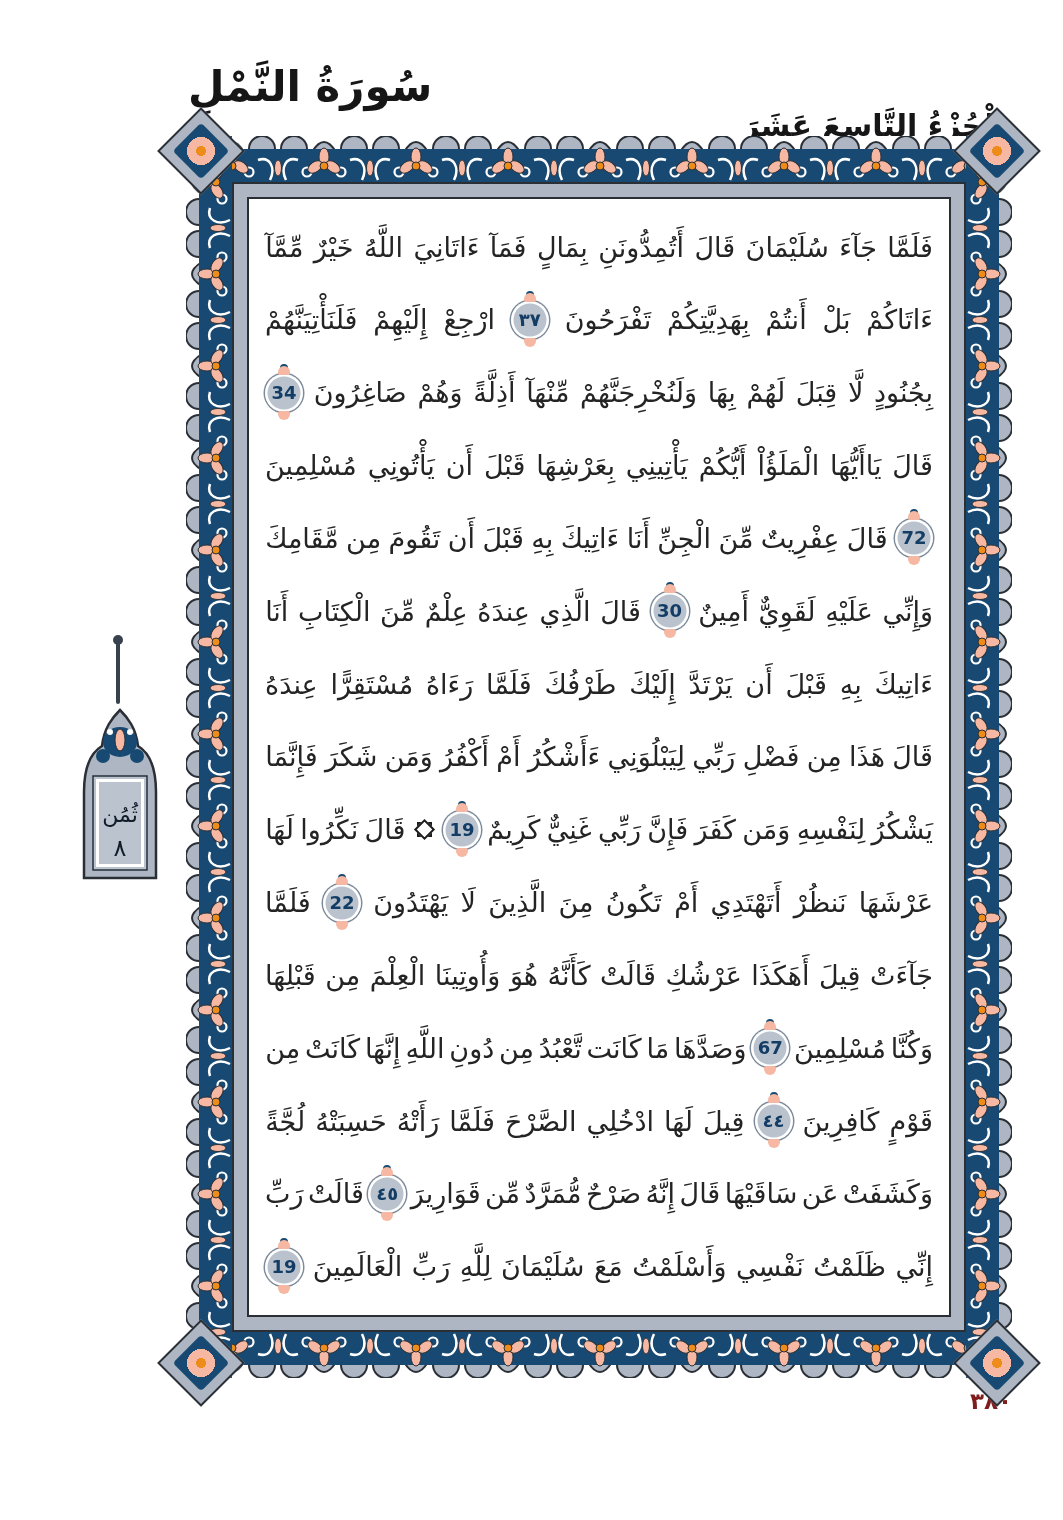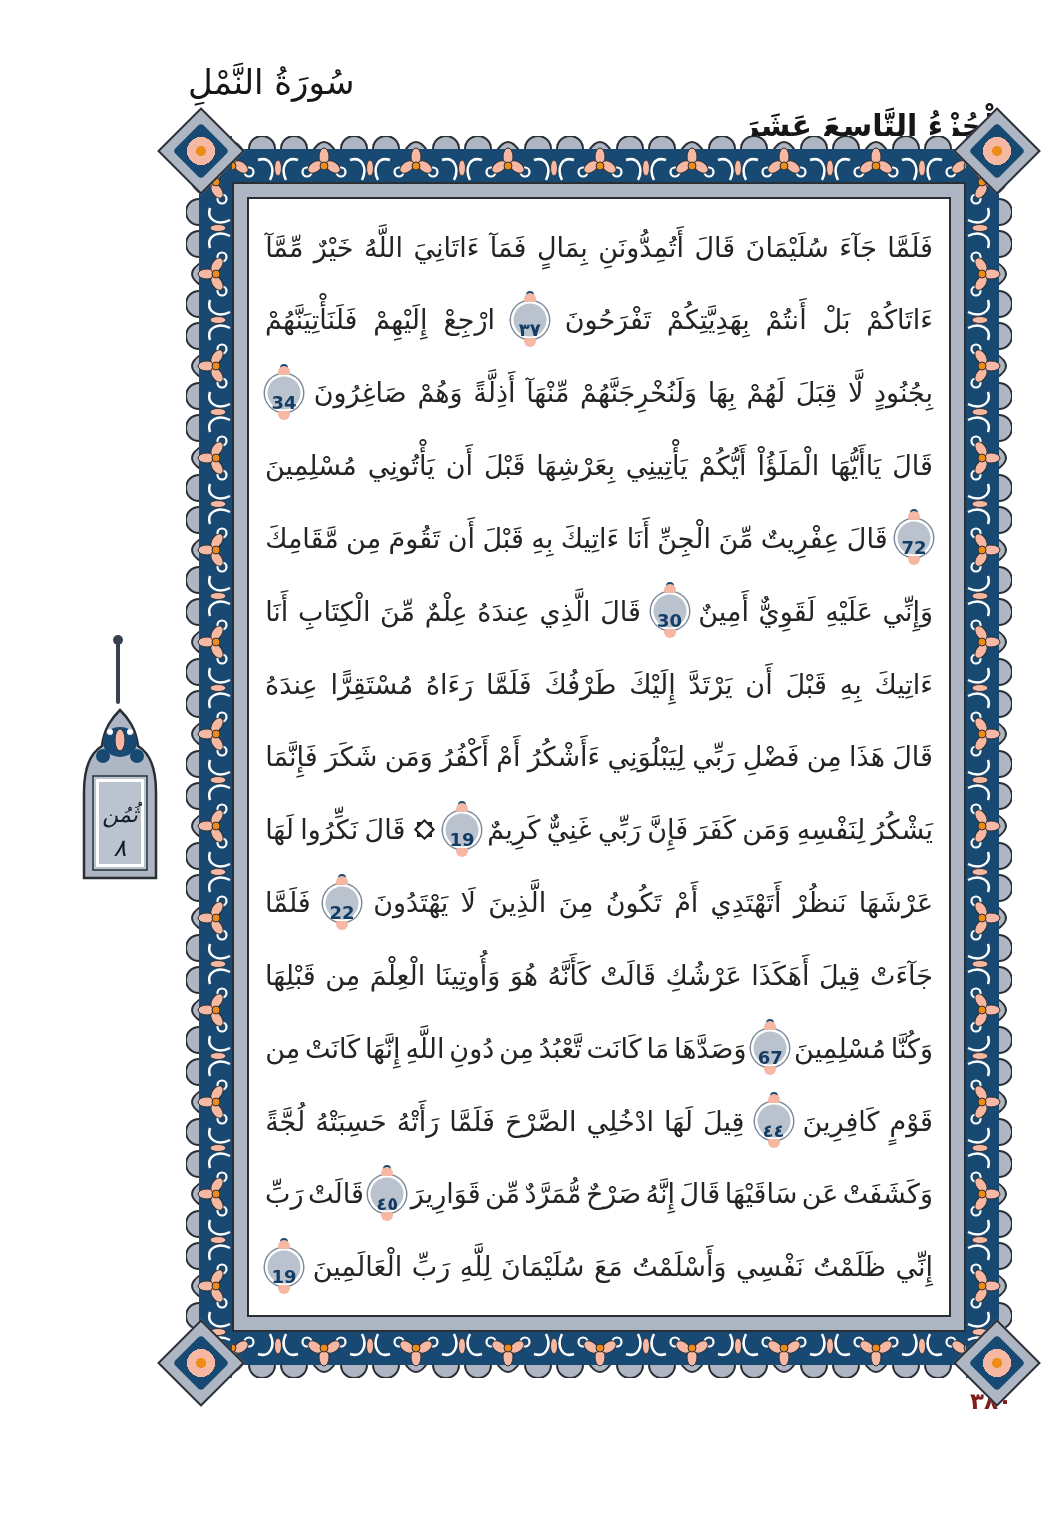--- a/index.html
+++ b/index.html
@@ -6,21 +6,21 @@
     --navy:#174972; --silver:#adb6c2; --salmon:#f6b8a2; --orange:#ee8c1a;
     --ink:#242424; --outline:#2a2f36; --paper:#ffffff;
   }
   *{box-sizing:border-box;margin:0;padding:0;}
   html,body{background:#fff;}
   .page{
     position:relative;width:1063px;height:1520px;background:var(--paper);
     overflow:hidden;font-family:"DejaVu Sans",sans-serif;direction:rtl;
   }
   
-  .hdr-surah{position:absolute;left:188px;top:62px;font-size:34px;font-weight:400;color:#161616;direction:rtl;}
+  .hdr-surah{position:absolute;left:188px;top:62px;font-size:42px;font-weight:700;color:#161616;direction:rtl;}
   .hdr-juz{position:absolute;right:58px;top:60px;font-size:30px;font-weight:600;color:#161616;direction:rtl;margin-top:48px;}
   
   .frame{position:absolute;left:186px;top:136px;width:826px;height:1242px;}
   .strip{position:absolute;z-index:1;display:block;}
   .strip-top{left:0;top:0;}
   .strip-bottom{left:0;bottom:0;}
   .strip-left{left:0;top:0;}
   .strip-right{right:0;top:0;}
   .f-navy{fill:var(--navy);}
   .f-silver{fill:var(--silver);}
@@ -38,34 +38,34 @@
   
   .mat1{position:absolute;inset:46px;border:2px solid var(--outline);background:#fff;z-index:2;}
   .mat2{position:absolute;inset:0;border:13px solid var(--silver);}
   .mat3{position:absolute;inset:0;border:2px solid var(--outline);}
   .text-wrap{position:absolute;inset:0;background:#fff;padding:12px 16px;}
   
   .quran-area{display:flex;flex-direction:column;justify-content:space-between;height:100%;direction:rtl;}
   .quran-line{display:flex;flex-direction:row;justify-content:space-between;align-items:center;
     height:72px;font-size:27px;color:var(--ink);direction:rtl;white-space:nowrap;}
   .quran-line .w{flex:0 0 auto;}
-  .ayah-marker{position:relative;flex:0 0 auto;display:inline-flex;align-items:flex-end;justify-content:center;
+  .ayah-marker{position:relative;flex:0 0 auto;display:inline-flex;align-items:center;justify-content:center;
     width:38px;height:38px;border-radius:50%;background:#b9c2cd;
     box-shadow:inset 0 0 0 2.5px #ffffff, 0 0 0 1.5px #7d8a99;}
   .ayah-marker .num{font-size:18px;font-weight:bold;color:#143d66;line-height:1;}
   .ayah-marker::before,.ayah-marker::after{content:"";position:absolute;left:50%;margin-left:-6px;
     width:12px;height:9px;background:var(--salmon);}
   .ayah-marker::before{top:-8px;border-radius:6px 6px 2px 2px;box-shadow:0 -4px 0 -2px var(--navy);}
   .ayah-marker::after{bottom:-8px;border-radius:2px 2px 6px 6px;}
   .hizb-star{position:relative;flex:0 0 auto;width:17px;height:17px;margin:0 4px;}
   .hizb-star::before,.hizb-star::after{content:"";position:absolute;inset:1px;
     border:2px solid #1c1c1c;background:#fff;}
   .hizb-star::after{transform:rotate(45deg);}
   
-  .hizb-marker{position:absolute;left:70px;top:700px;width:100px;height:182px;z-index:4;font-style:italic;}
+  .hizb-marker{position:absolute;left:70px;top:700px;width:100px;height:182px;z-index:4;}
   .marker-stem{position:absolute;left:116px;top:640px;width:4px;height:64px;background:#38414e;
     border-radius:2px;z-index:4;}
   .marker-stem::before{content:"";position:absolute;top:-5px;left:-3px;width:10px;height:10px;
     border-radius:50%;background:#38414e;}
   .hizb-marker text{font-family:"DejaVu Sans",sans-serif;fill:#111c28;}
   
   .page-number{position:absolute;left:186px;top:1388px;width:826px;text-align:right;
     font-size:23px;color:#7f1d1d;font-weight:600;}
 </style>
 </head>

